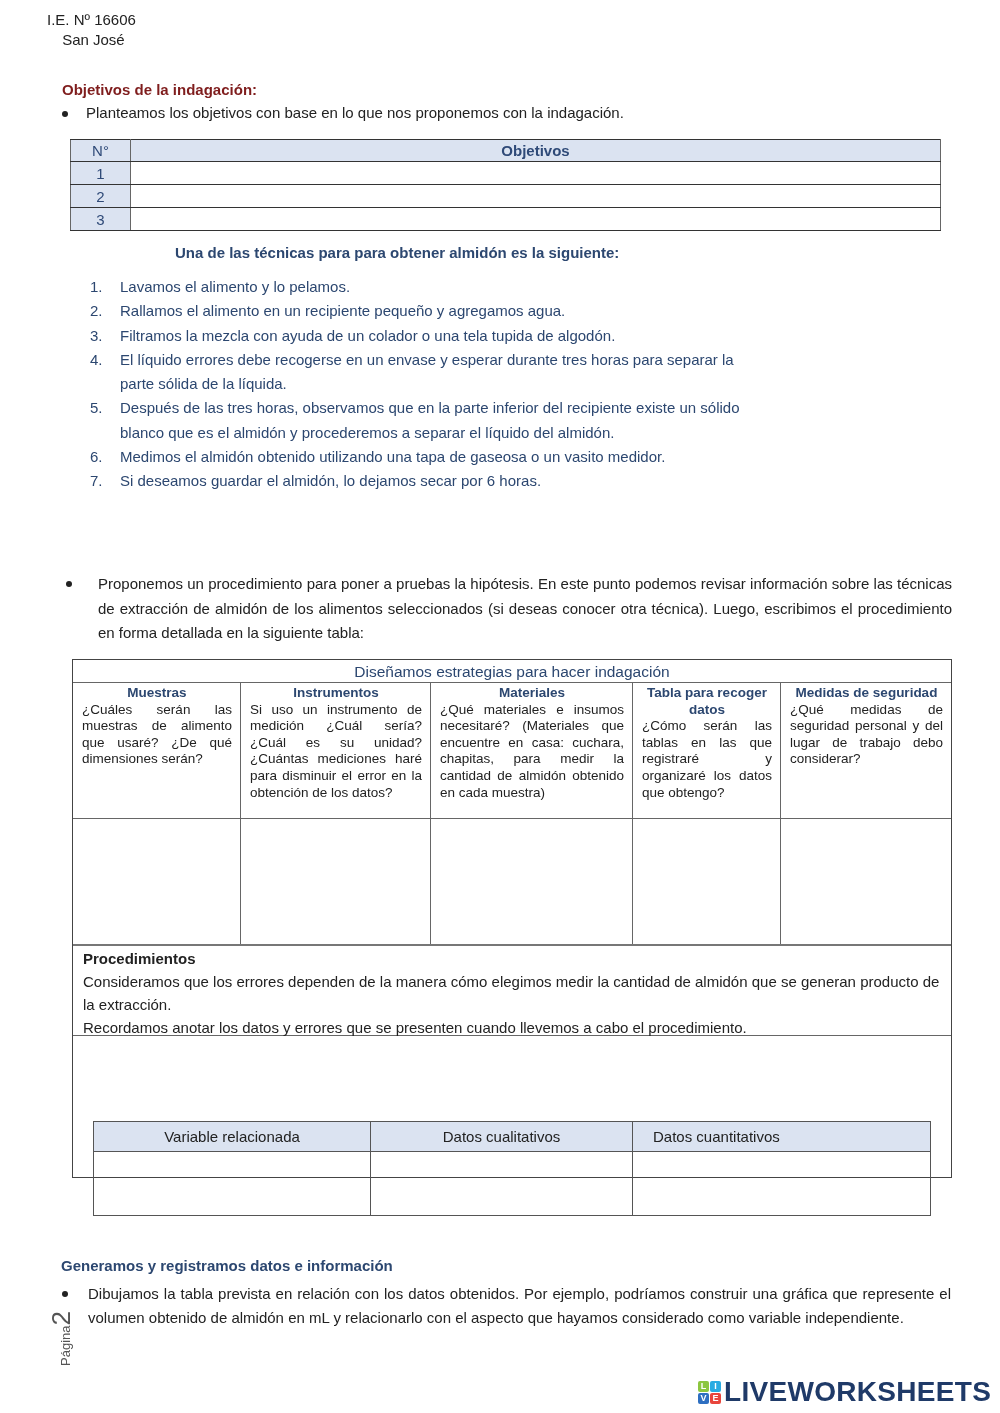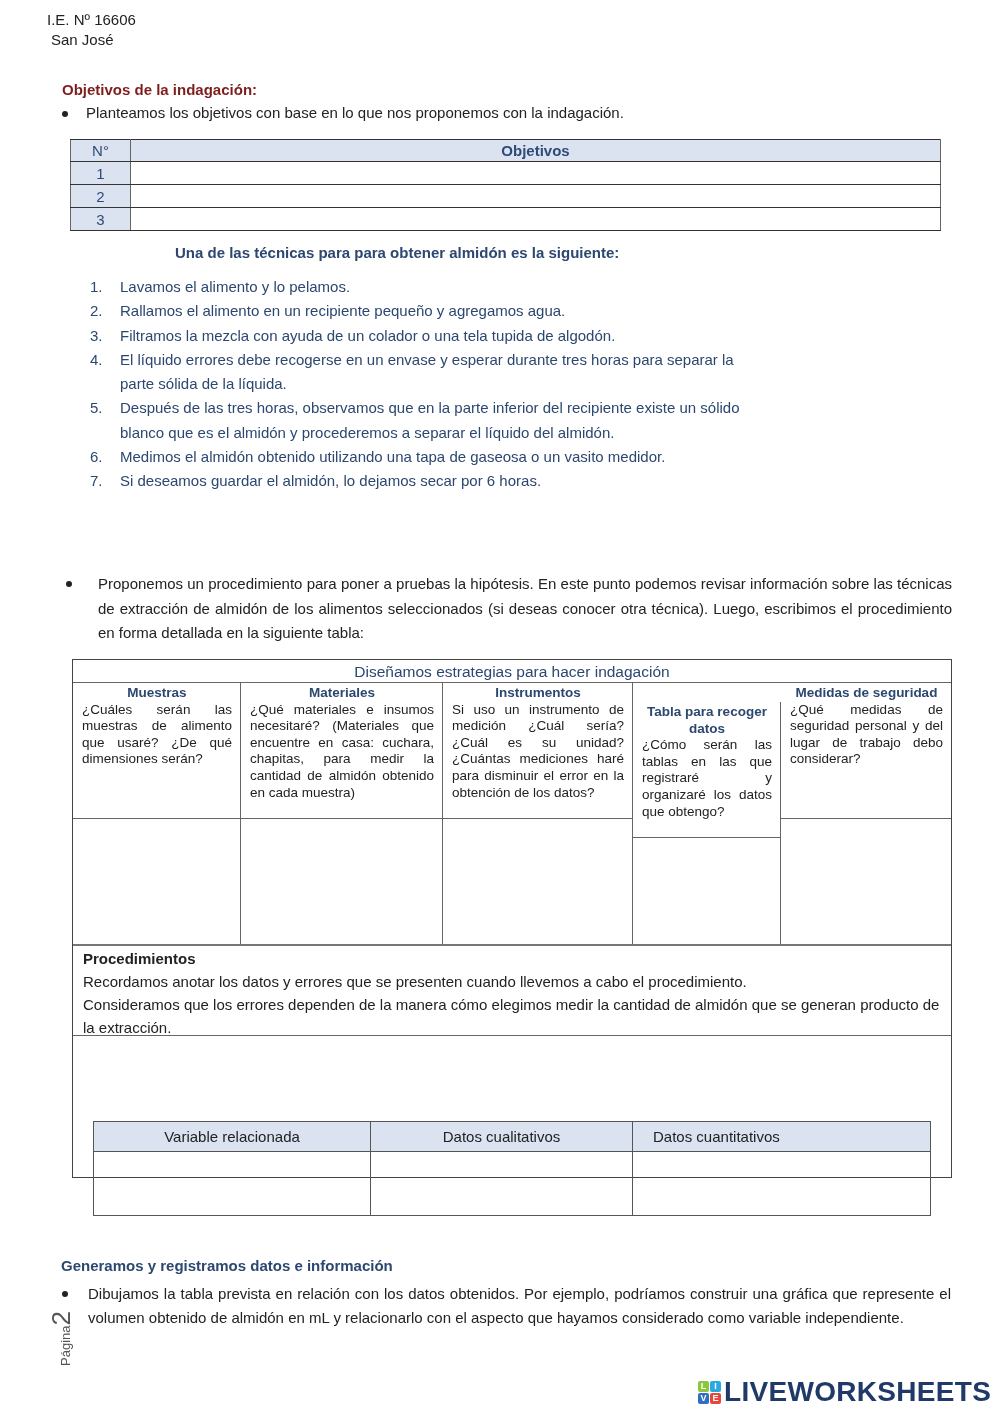--- a/index.html
+++ b/index.html
@@ -1,21 +1,21 @@
 <!DOCTYPE html>
 <html><head>
 <meta charset="utf-8">
 <style>
   * { box-sizing: border-box; margin: 0; padding: 0; }
   html, body { width: 1000px; height: 1413px; background: #ffffff; }
   body { position: relative; font-family: "Liberation Sans", sans-serif; color: #1a1a1a; overflow: hidden; }
   .abs { position: absolute; }
 
   .school { left: 47px; top: 10px; font-size: 15px; line-height: 20px; color: #222; }
-  .school .l2 { padding-left: 4px; }
+  .school .l2 { padding-left: 4px; text-align: center; }
 
   .obj-title { left: 62px; top: 81px; font-size: 15px; font-weight: bold; color: #7f1d1d; }
   .bullet-line { font-size: 15px; color: #222; }
   .bullet-line .dot { display: inline-block; width: 6px; height: 6px; border-radius: 50%; background: #222; vertical-align: middle; margin-right: 18px; }
 
   
   .obj-table { left: 70px; top: 139px; width: 871px; border-collapse: collapse; font-size: 15px; }
   .obj-table td { border: 1px solid #333; height: 23px; }
   .obj-table td.num { width: 60px; background: #dbe3f1; color: #2f4a78; text-align: center; }
   .obj-table tr.hdr td { background: #dbe3f1; height: 22px; }
@@ -141,54 +141,54 @@
 <div class="abs strat">
   <div class="title">Diseñamos estrategias para hacer indagación</div>
   <div class="cols">
     <div class="col" style="width:168px;">
       <div class="head">
         <span class="h">Muestras</span>
         <span>¿Cuáles serán las muestras de alimento que usaré? ¿De qué dimensiones serán?</span>
       </div>
       <div class="body"></div>
     </div>
+    <div class="col" style="width:190px;">
+      <div class="head">
+        <span class="h">Instrumentos</span>
+        <span>Si uso un instrumento de medición ¿Cuál sería? ¿Cuál es su unidad? ¿Cuántas mediciones haré para disminuir el error en la obtención de los datos?</span>
+      </div>
+      <div class="body"></div>
+    </div>
     <div class="col" style="width:202px;">
       <div class="head">
         <span class="h">Materiales</span>
         <span>¿Qué materiales e insumos necesitaré? (Materiales que encuentre en casa: cuchara, chapitas, para medir la cantidad de almidón obtenido en cada muestra)</span>
       </div>
       <div class="body"></div>
     </div>
-    <div class="col" style="width:190px;">
-      <div class="head">
-        <span class="h">Instrumentos</span>
-        <span>Si uso un instrumento de medición ¿Cuál sería? ¿Cuál es su unidad? ¿Cuántas mediciones haré para disminuir el error en la obtención de los datos?</span>
-      </div>
-      <div class="body"></div>
-    </div>
-    <div class="col" style="width:148px;margin-top:19px;">
+    <div class="col" style="width:148px;">
       <div class="head">
         <span class="h">Tabla para recoger datos</span>
         <span>¿Cómo serán las tablas en las que registraré y organizaré los datos que obtengo?</span>
       </div>
       <div class="body"></div>
     </div>
     <div class="col" style="flex:1;">
       <div class="head">
         <span class="h">Medidas de seguridad</span>
         <span>¿Qué medidas de seguridad personal y del lugar de trabajo debo considerar?</span>
       </div>
       <div class="body"></div>
     </div>
   </div>
 
   <div class="proc">
     <span class="h">Procedimientos</span>
+    <div>Consideramos que los errores dependen de la manera cómo elegimos medir la cantidad de almidón que se generan producto de la extracción.</div>
     <div>Recordamos anotar los datos y errores que se presenten cuando llevemos a cabo el procedimiento.</div>
-    <div>Consideramos que los errores dependen de la manera cómo elegimos medir la cantidad de almidón que se generan producto de la extracción.</div>
   </div>
 
 
   <table class="var-table">
     <tbody>
         <tr class="hdr">
       <td class="c1" style="width:277px;">Variable relacionada</td>
       <td class="c2" style="width:262px;">Datos cualitativos</td>
       <td class="c3">Datos cuantitativos</td>
     </tr>

